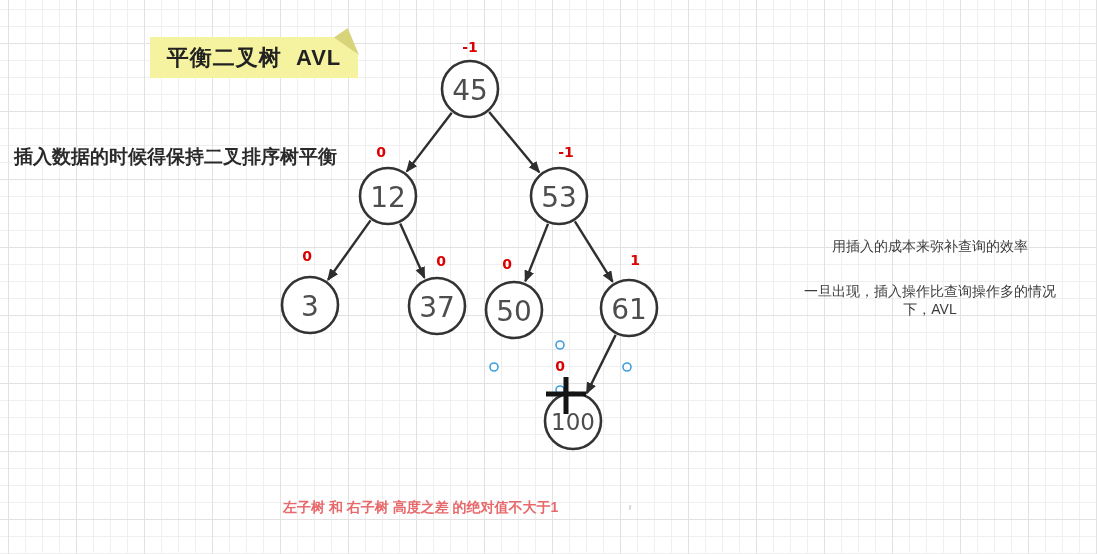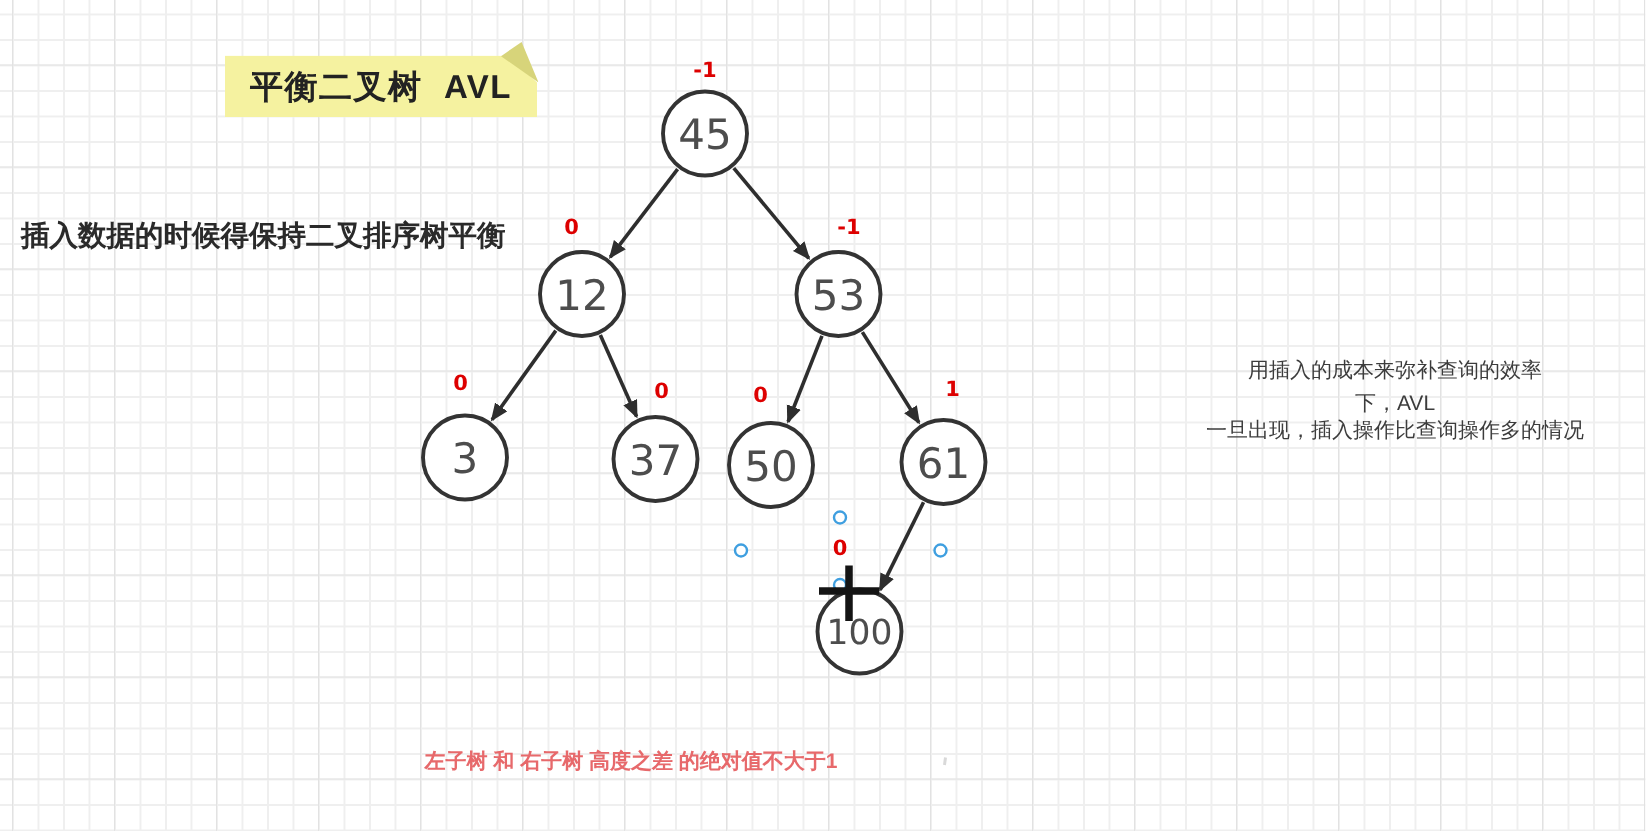--- a/index.html
+++ b/index.html
@@ -33,21 +33,21 @@
     clip-path:polygon(0% 35%, 100% 100%, 55% 0%);
   }
   .left-note{
     position:absolute;left:14px;top:144px;
     font-size:19px;font-weight:bold;color:#2a2a2a;white-space:nowrap;
   }
   .right-note{
     position:absolute;left:780px;top:237px;width:300px;
     text-align:center;font-size:14px;color:#3c3c3c;line-height:18.5px;
   }
-  .right-note .rn-gap{margin-bottom:3px;}
+  .right-note .rn-gap{margin-bottom:26px;}
   .bottom-note{
     position:absolute;left:283px;top:499px;
     font-size:14px;font-weight:bold;white-space:pre;
   }
   .stray-mark{
     position:absolute;left:629px;top:505px;width:2px;height:5px;
     background:#d9d9d9;transform:rotate(8deg);
   }
   #tree-svg{position:absolute;left:0;top:0;}
   #tree-svg text{font-family:"DejaVu Sans","Liberation Sans",sans-serif;}
@@ -59,22 +59,22 @@
 
   <div class="sticky" style="background: rgb(245, 242, 160);">
     <span class="sticky-label">平衡二叉树  AVL</span>
   </div>
   <div class="sticky-fold" style="background: rgb(215, 212, 122);"></div>
 
   <div class="left-note">插入数据的时候得保持二叉排序树平衡</div>
 
   <div class="right-note">
     <div class="rn-gap">用插入的成本来弥补查询的效率</div>
+    <div>一旦出现，插入操作比查询操作多的情况</div>
     <div>下，AVL</div>
-    <div>一旦出现，插入操作比查询操作多的情况</div>
   </div>
 
   <div class="bottom-note" style="color: rgb(231, 105, 107);">左子树 和 右子树 高度之差 的绝对值不大于1</div>
 
   <div class="stray-mark"></div>
 
   <svg id="tree-svg" width="1097" height="554" viewBox="0 0 1097 554">
     <defs>
       <marker id="arrowhead" markerUnits="userSpaceOnUse" markerWidth="14" markerHeight="12" refX="10.5" refY="5" orient="auto">
         <path d="M0,0 L12,5 L0,10 Z" fill="#2e2e2e"></path>

